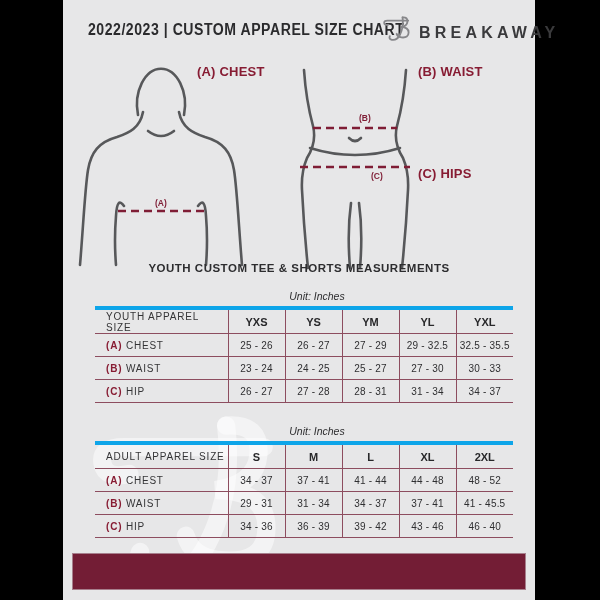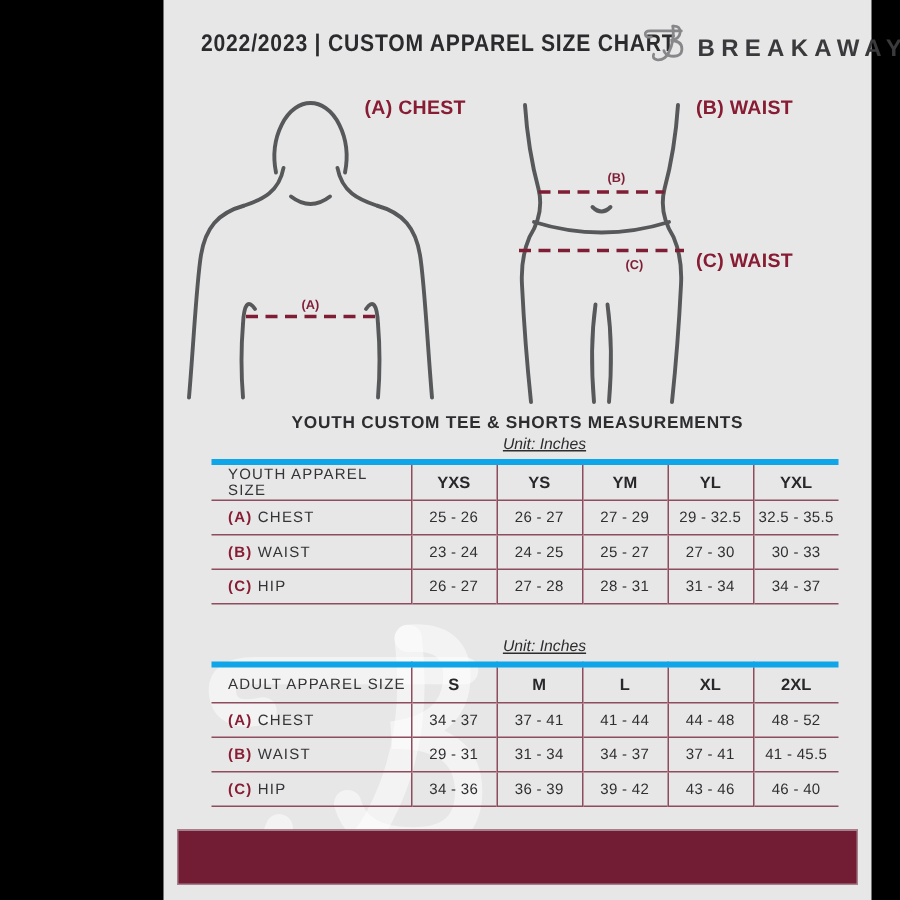--- a/index.html
+++ b/index.html
@@ -5,21 +5,20 @@
   html,body { margin:0; padding:0; }
   body {
     width:600px; height:600px; background:#000; overflow:hidden;
     font-family:"Liberation Sans", sans-serif;
     -webkit-font-smoothing:antialiased;
   }
   #canvas { position:relative; width:600px; height:600px; background:#000; }
   #doc {
     position:absolute; left:63px; top:0; width:472px; height:600px;
     background:#e7e7e8;
-    margin-left:46px;
   }
 
   
   .doc-title {
     position:absolute; left:25px; top:21px;
     font-size:16px; font-weight:bold; color:#2b2b2d;
     letter-spacing:0.6px; white-space:nowrap;
     transform:scaleX(0.88); transform-origin:left center;
   }
   .brand-logo { position:absolute; left:318px; top:13px; width:32px; height:32px; }
@@ -47,23 +46,23 @@
   #instr-waist { left:355px; top:64px; width:106px; }
   #instr-hips  { left:355px; top:166px; width:112px; }
 
   
   .section-title {
     position:absolute; left:0; width:472px; text-align:center;
     font-size:11.5px; font-weight:bold; color:#2d2d2f; letter-spacing:0.5px;
   }
   .section-unit {
     position:absolute; left:0; width:508px; text-align:center;
-    font-size:10.5px; font-style:italic; color:#2d2d2f;text-decoration:underline;
-  }
-  #youth-title { top:276px; } #youth-unit { top:290px; }
+    font-size:10.5px; font-style:italic; color:#2d2d2f;
+  }
+  #youth-title { top:262px; } #youth-unit { top:290px; }
   #adult-title { top:411px; } #adult-unit { top:425px; }
 
   
   .size-table {
     position:absolute; left:32px; width:418px;
     border-collapse:collapse; table-layout:fixed; z-index:2;
     border-top:4px solid #0ea5e9;
   }
   #youth-table { top:306px; }
   #adult-table { top:441px; }
@@ -137,21 +136,21 @@
     <span class="marker-label" style="left:296px; top:113px;">(B)</span>
     <span class="marker-label" style="left:308px; top:171px;">(C)</span>
 
     <div class="instr" id="instr-chest">
       <h3>(A) CHEST</h3>
     </div>
     <div class="instr" id="instr-waist">
       <h3>(B) WAIST</h3>
     </div>
     <div class="instr" id="instr-hips">
-      <h3>(C) WAIST</h3>
+      <h3>(C) HIPS</h3>
     </div>
 
     <div class="section-title" id="youth-title">YOUTH CUSTOM TEE &amp; SHORTS MEASUREMENTS</div>
     <div class="section-unit" id="youth-unit">Unit: Inches</div>
     <table class="size-table" id="youth-table">
       <colgroup>
           <col class="c0">
           <col class="cv">
           <col class="cv">
           <col class="cv">

